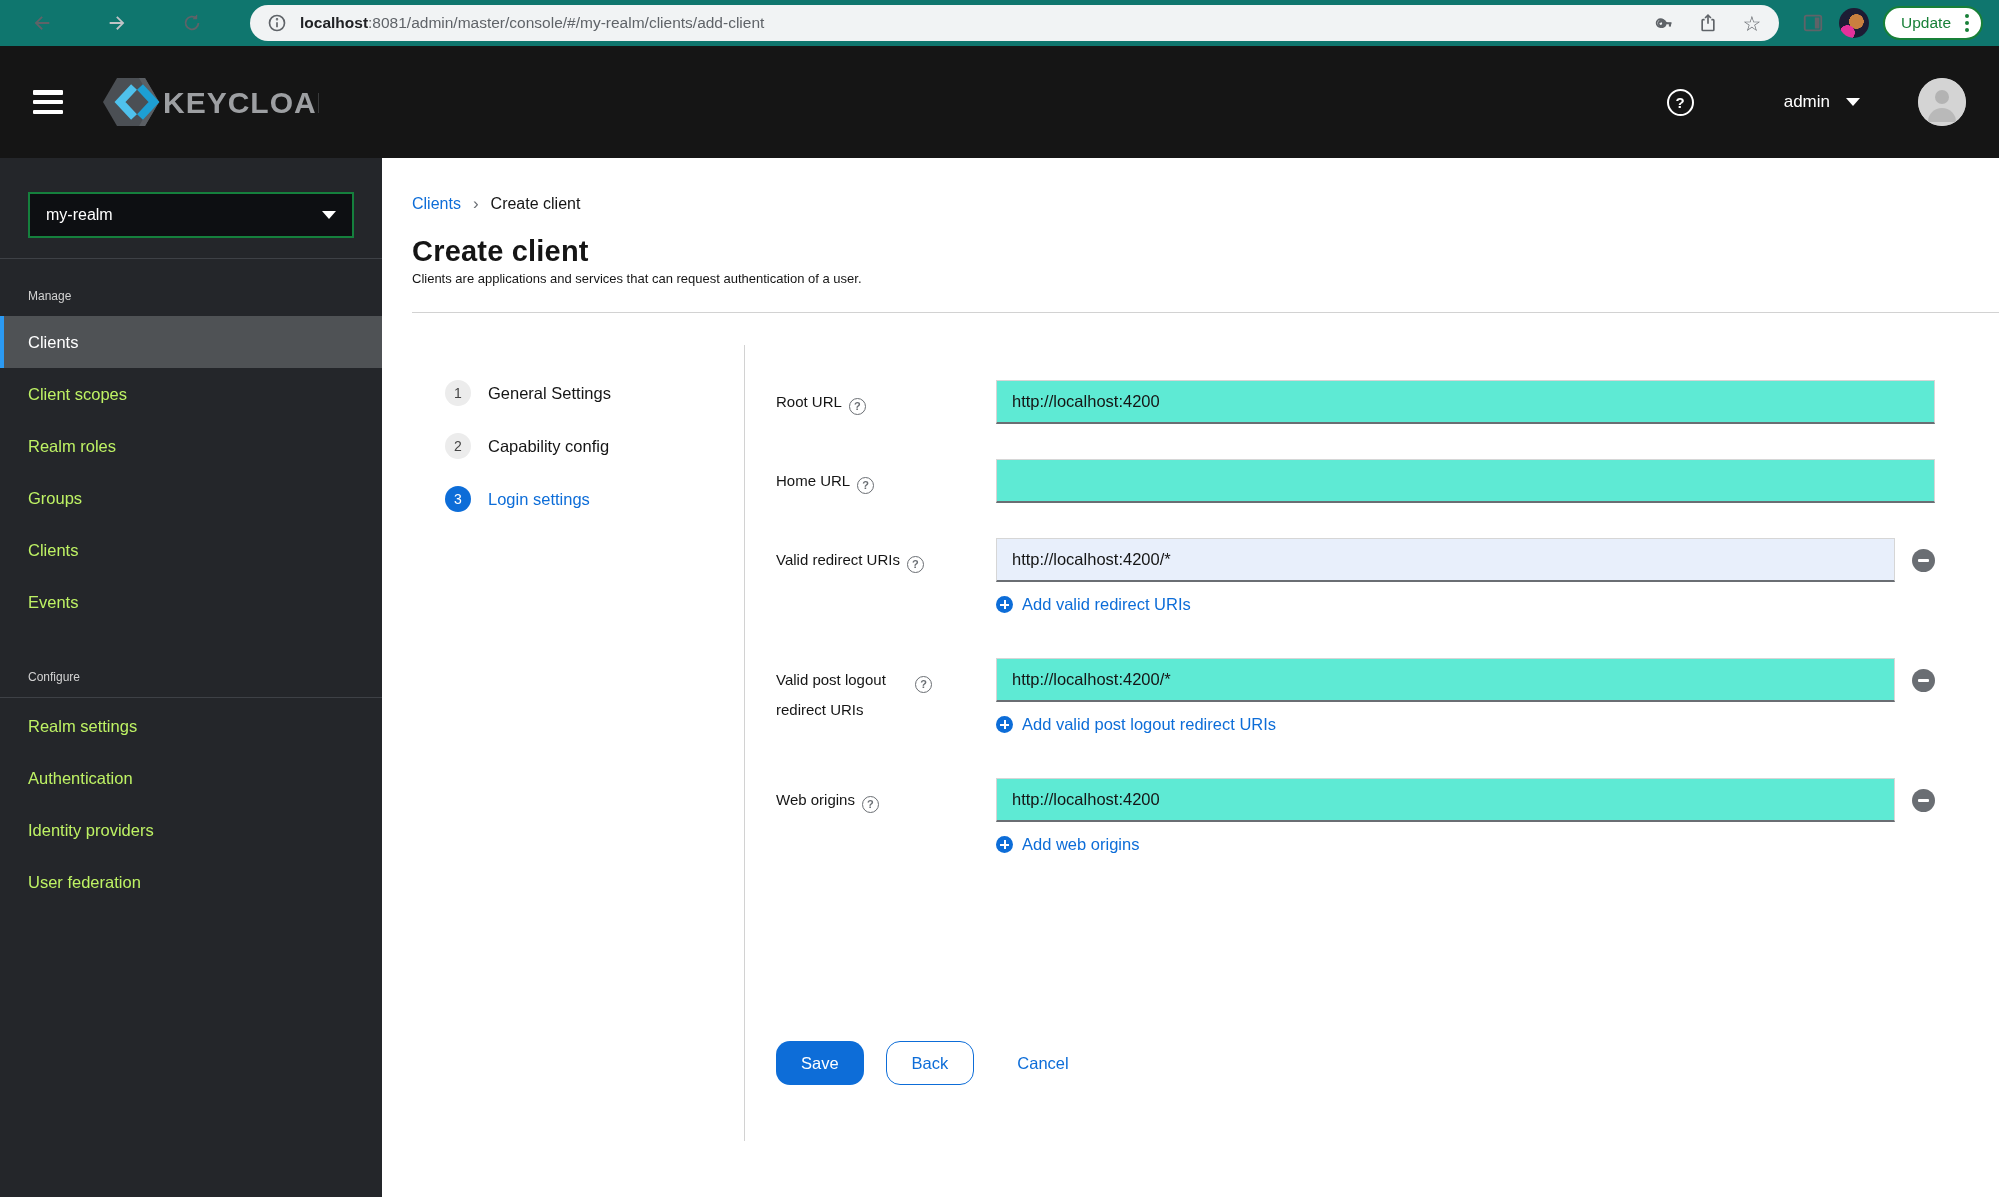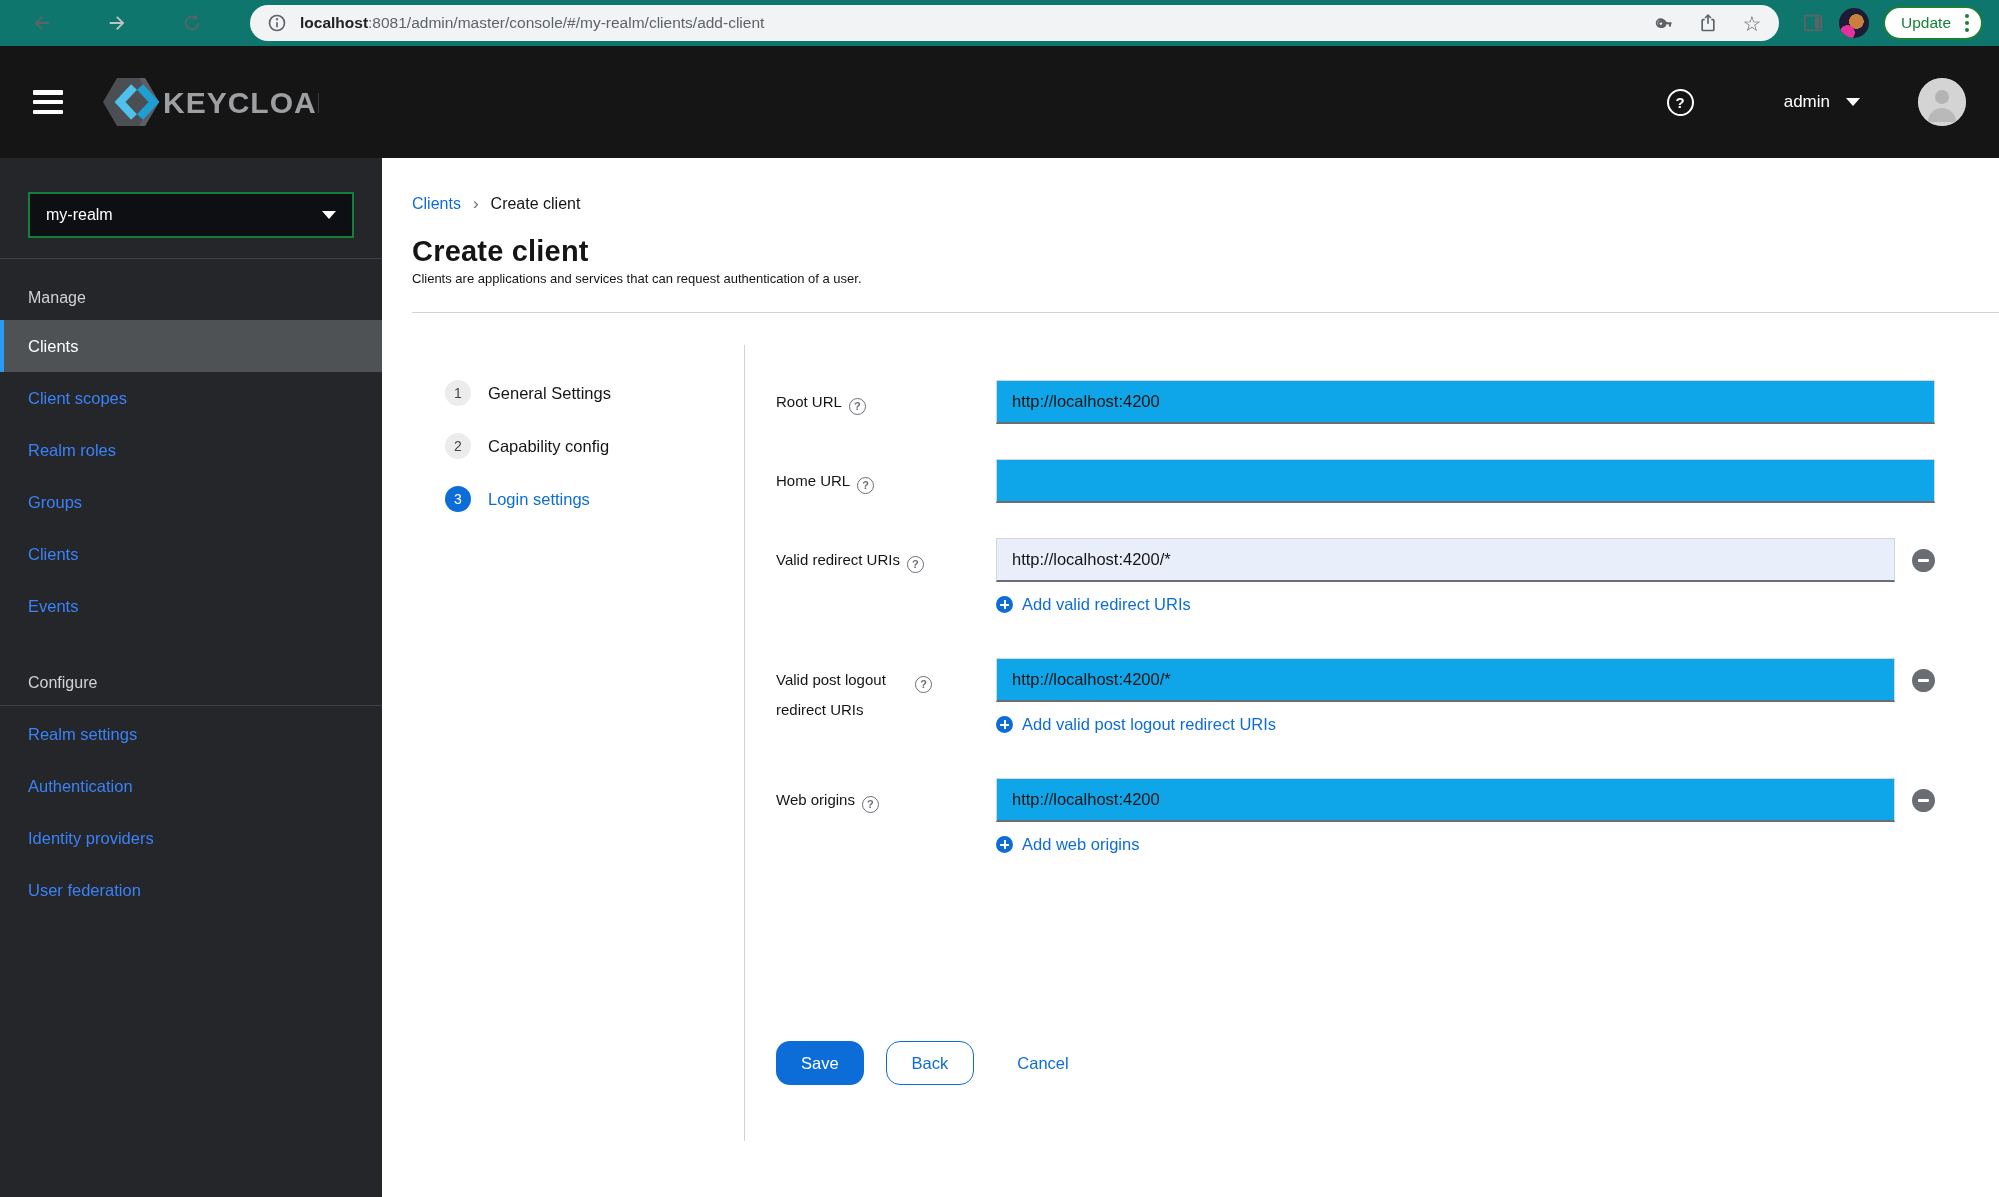--- a/index.html
+++ b/index.html
@@ -46,24 +46,24 @@
     border-right:7px solid transparent; border-top:8px solid #fff; }
   .kc-avatar { margin-left:58px; width:48px; height:48px; border-radius:50%; background:#d2d2d2; overflow:hidden; }
 
   
   .sidebar { position:absolute; top:158px; left:0; width:382px; bottom:0; background:#24262a; }
   .realm-select { margin:34px 28px 0 28px; height:46px; background:#0d0f12; border:2px solid #15803d;
     display:flex; align-items:center; padding:0 16px; color:#fff; font-size:16px; cursor:pointer; }
   .realm-caret { margin-left:auto; width:0; height:0; border-left:7px solid transparent;
     border-right:7px solid transparent; border-top:8px solid #fff; }
   .side-divider { height:1px; background:#3e4146; margin-top:20px; }
-  .nav-section-label { padding:30px 0 0 28px; color:#d2d2d2; font-size:16px; }
+  .nav-section-label { padding:30px 0 0 28px; color:#d2d2d2; font-size:12px; }
   .nav-list { margin-top:13px; }
   .nav-item { height:52px; display:flex; align-items:center; padding-left:28px;
-    color:#3b82f6; font-size:16.5px; cursor:pointer; }
+    color:#bef264; font-size:16.5px; cursor:pointer; }
   .nav-item.active { background:#4f5255; border-left:4px solid #2b9af3; padding-left:24px; color:#fff; }
   .cfg-divider { height:1px; background:#3e4146; margin-top:13px; }
   .nav-list.cfg { margin-top:2px; }
 
   
   .content { position:absolute; top:158px; left:382px; right:0; bottom:0; background:#fff; color:#151515; }
   .content-head { padding:36px 0 0 30px; }
   .breadcrumb { display:flex; align-items:center; font-size:16px; }
   .crumb-link { color:#0d6dd8; cursor:pointer; }
   .crumb-sep { color:#6a6e73; margin:0 12px; font-size:17px; }
@@ -88,21 +88,21 @@
   .f-label { width:220px; flex:none; padding-top:11px; font-size:15px; font-weight:400; line-height:22px; }
   .f-label .lbl-txt { display:inline; }
   .f-label.narrow { padding-top:7px; line-height:30px; }
   .f-label.narrow .lbl-txt { display:inline-block; width:132px; vertical-align:top; }
   .help-icon { display:inline-flex; width:17px; height:17px; border:1.5px solid #6a6e73; border-radius:50%;
     color:#6a6e73; font-size:11px; font-weight:700; align-items:center; justify-content:center;
     margin-left:7px; vertical-align:-3px; }
   .help-icon::after { content:"?"; }
   .f-area { flex:1; min-width:0; }
   .input-line { display:flex; align-items:center; }
-  .pf-input { height:44px; width:100%; min-width:0; flex:1; background:#0ea5e9;
+  .pf-input { height:44px; width:100%; min-width:0; flex:1; background:#5eead4;
     border:1px solid #d6d6d6; border-bottom:2px solid #6a6e73;
     padding:0 15px; font-size:16.5px; color:#151515; border-radius:0; outline:none;
     font-family:"Liberation Sans", sans-serif; }
   .pf-input.hl { background:#e8effb; }
   .minus-btn { width:23px; height:23px; border-radius:50%; background:#6a6e73; border:none;
     margin-left:17px; position:relative; flex:none; cursor:pointer; }
   .minus-btn::after { content:""; position:absolute; left:6px; top:10px; width:11px; height:3px; background:#fff; border-radius:1px; }
   .add-link { margin-top:13px; display:inline-flex; align-items:center; color:#0d6dd8; font-size:16.5px; cursor:pointer; }
   .plus-ic { width:17px; height:17px; border-radius:50%; background:#0d6dd8; position:relative; margin-right:9px; flex:none; }
   .plus-ic::before { content:""; position:absolute; left:4px; top:7.5px; width:9px; height:2px; background:#fff; }

